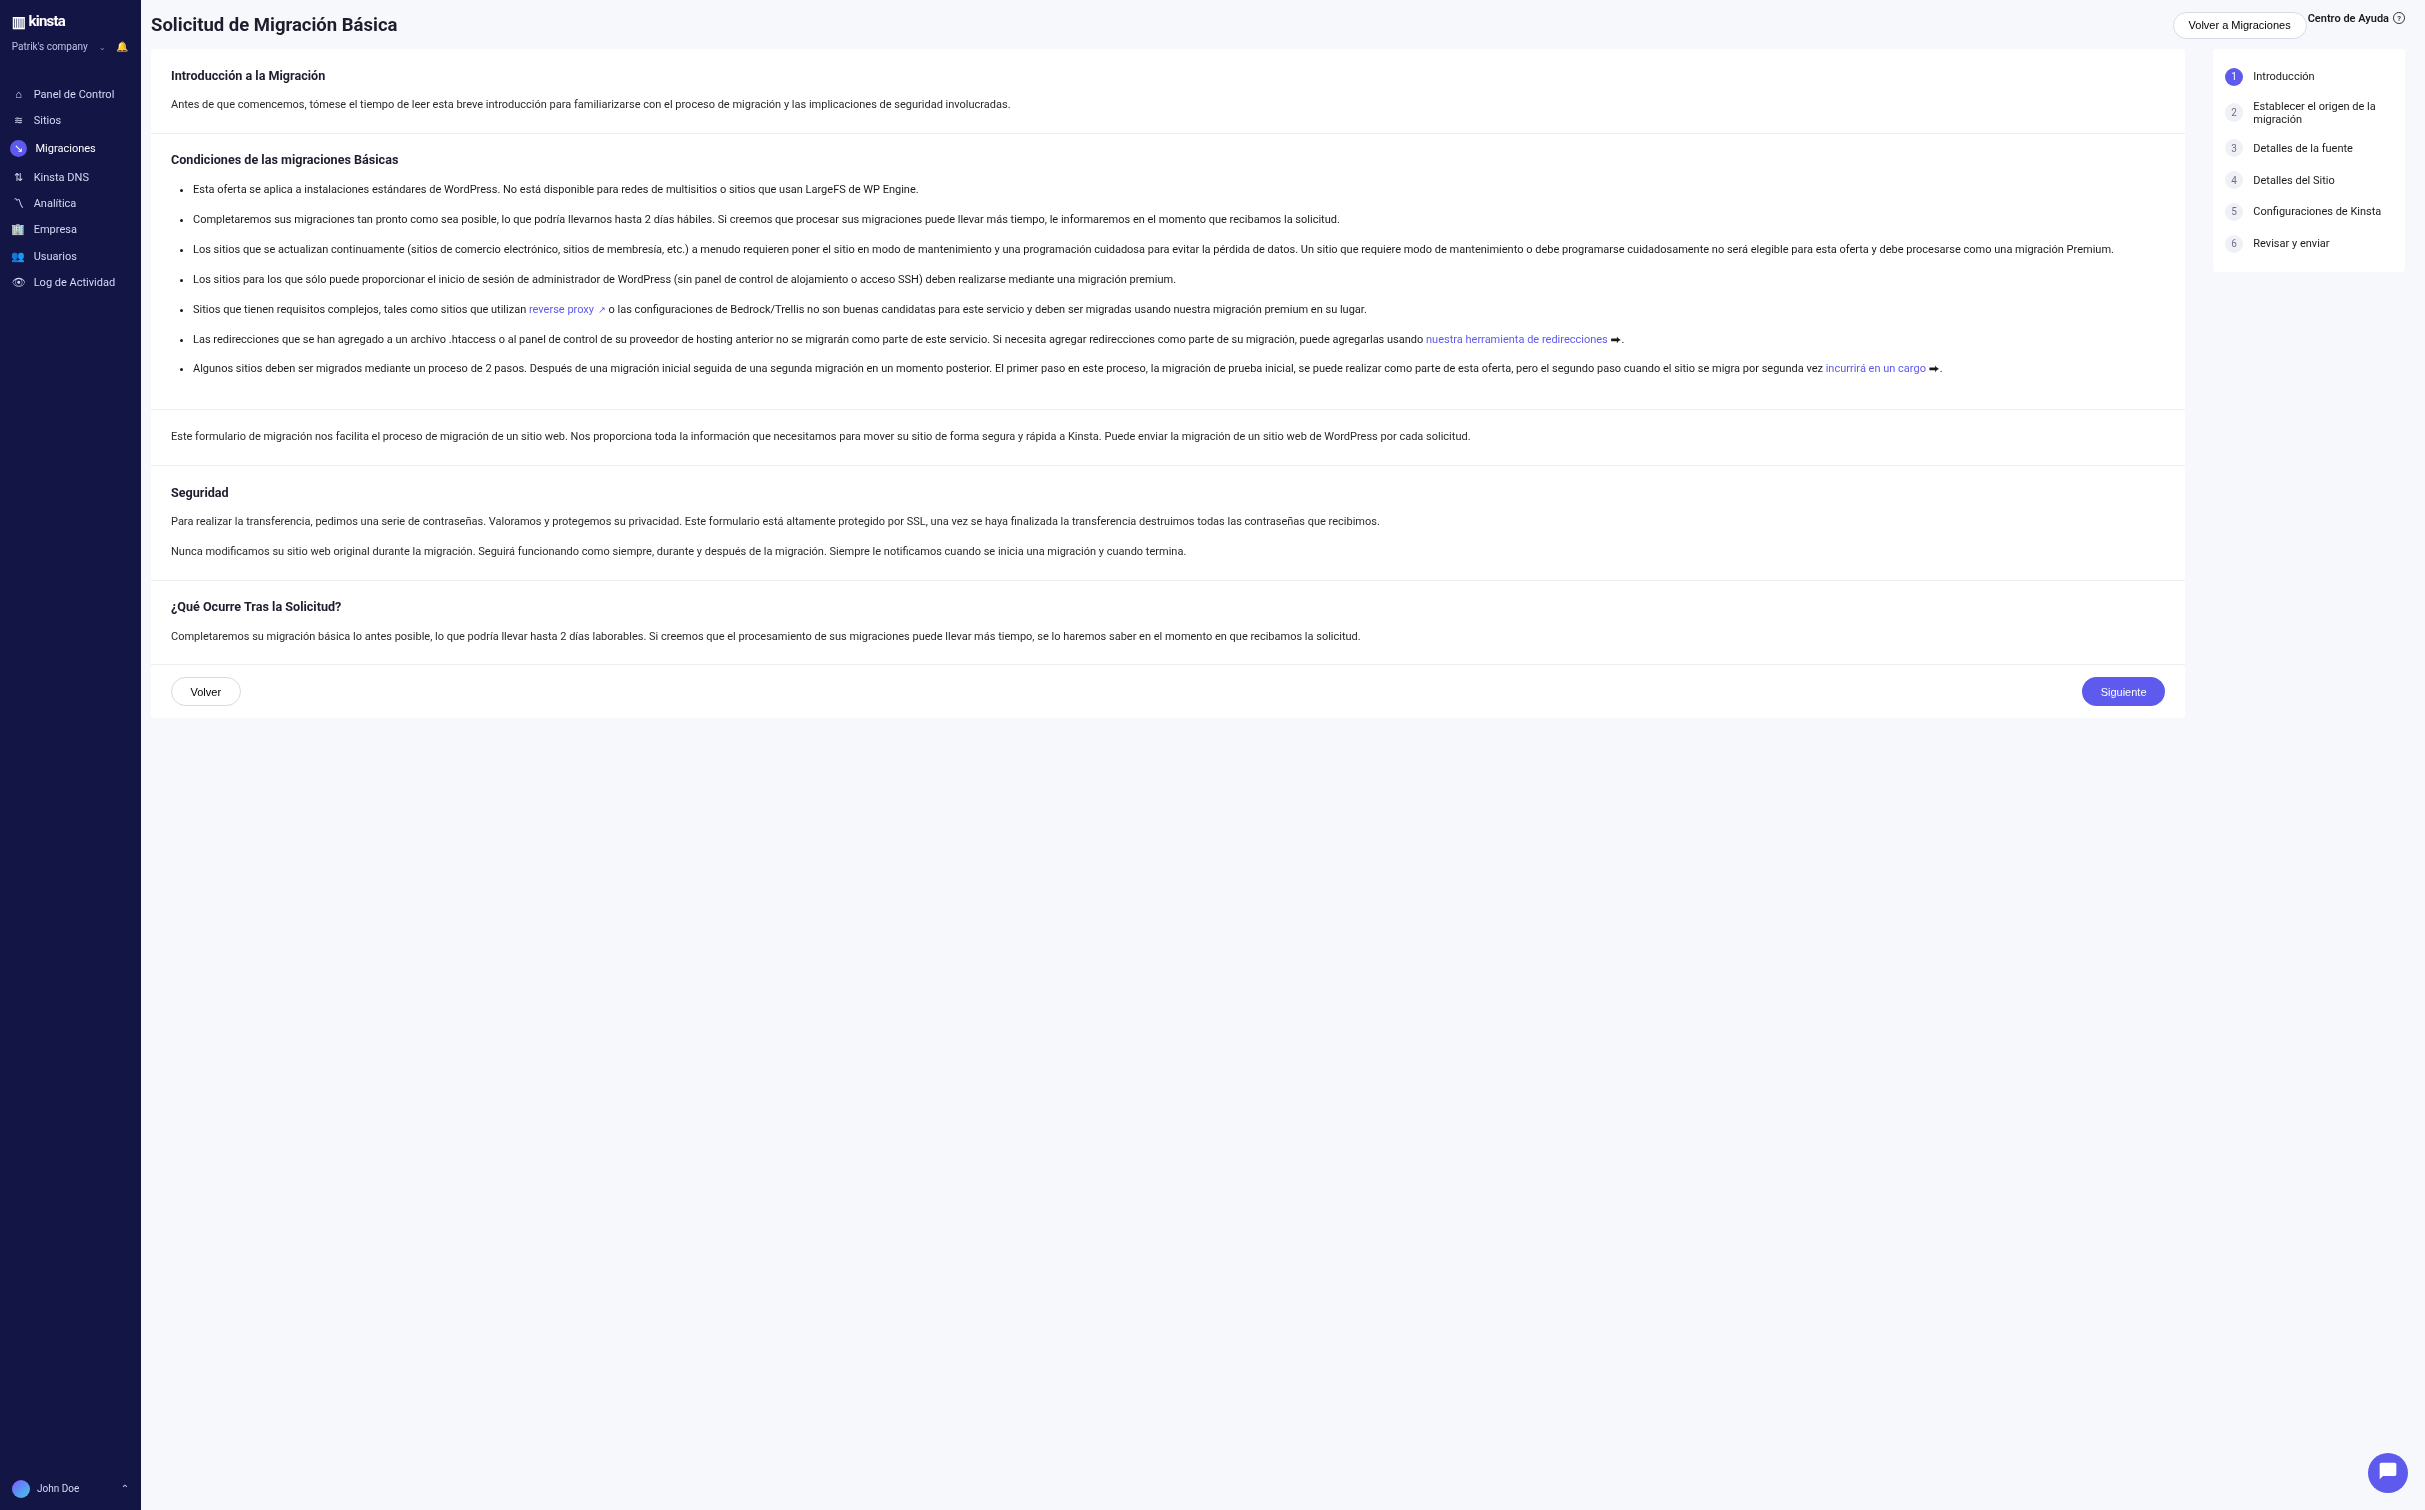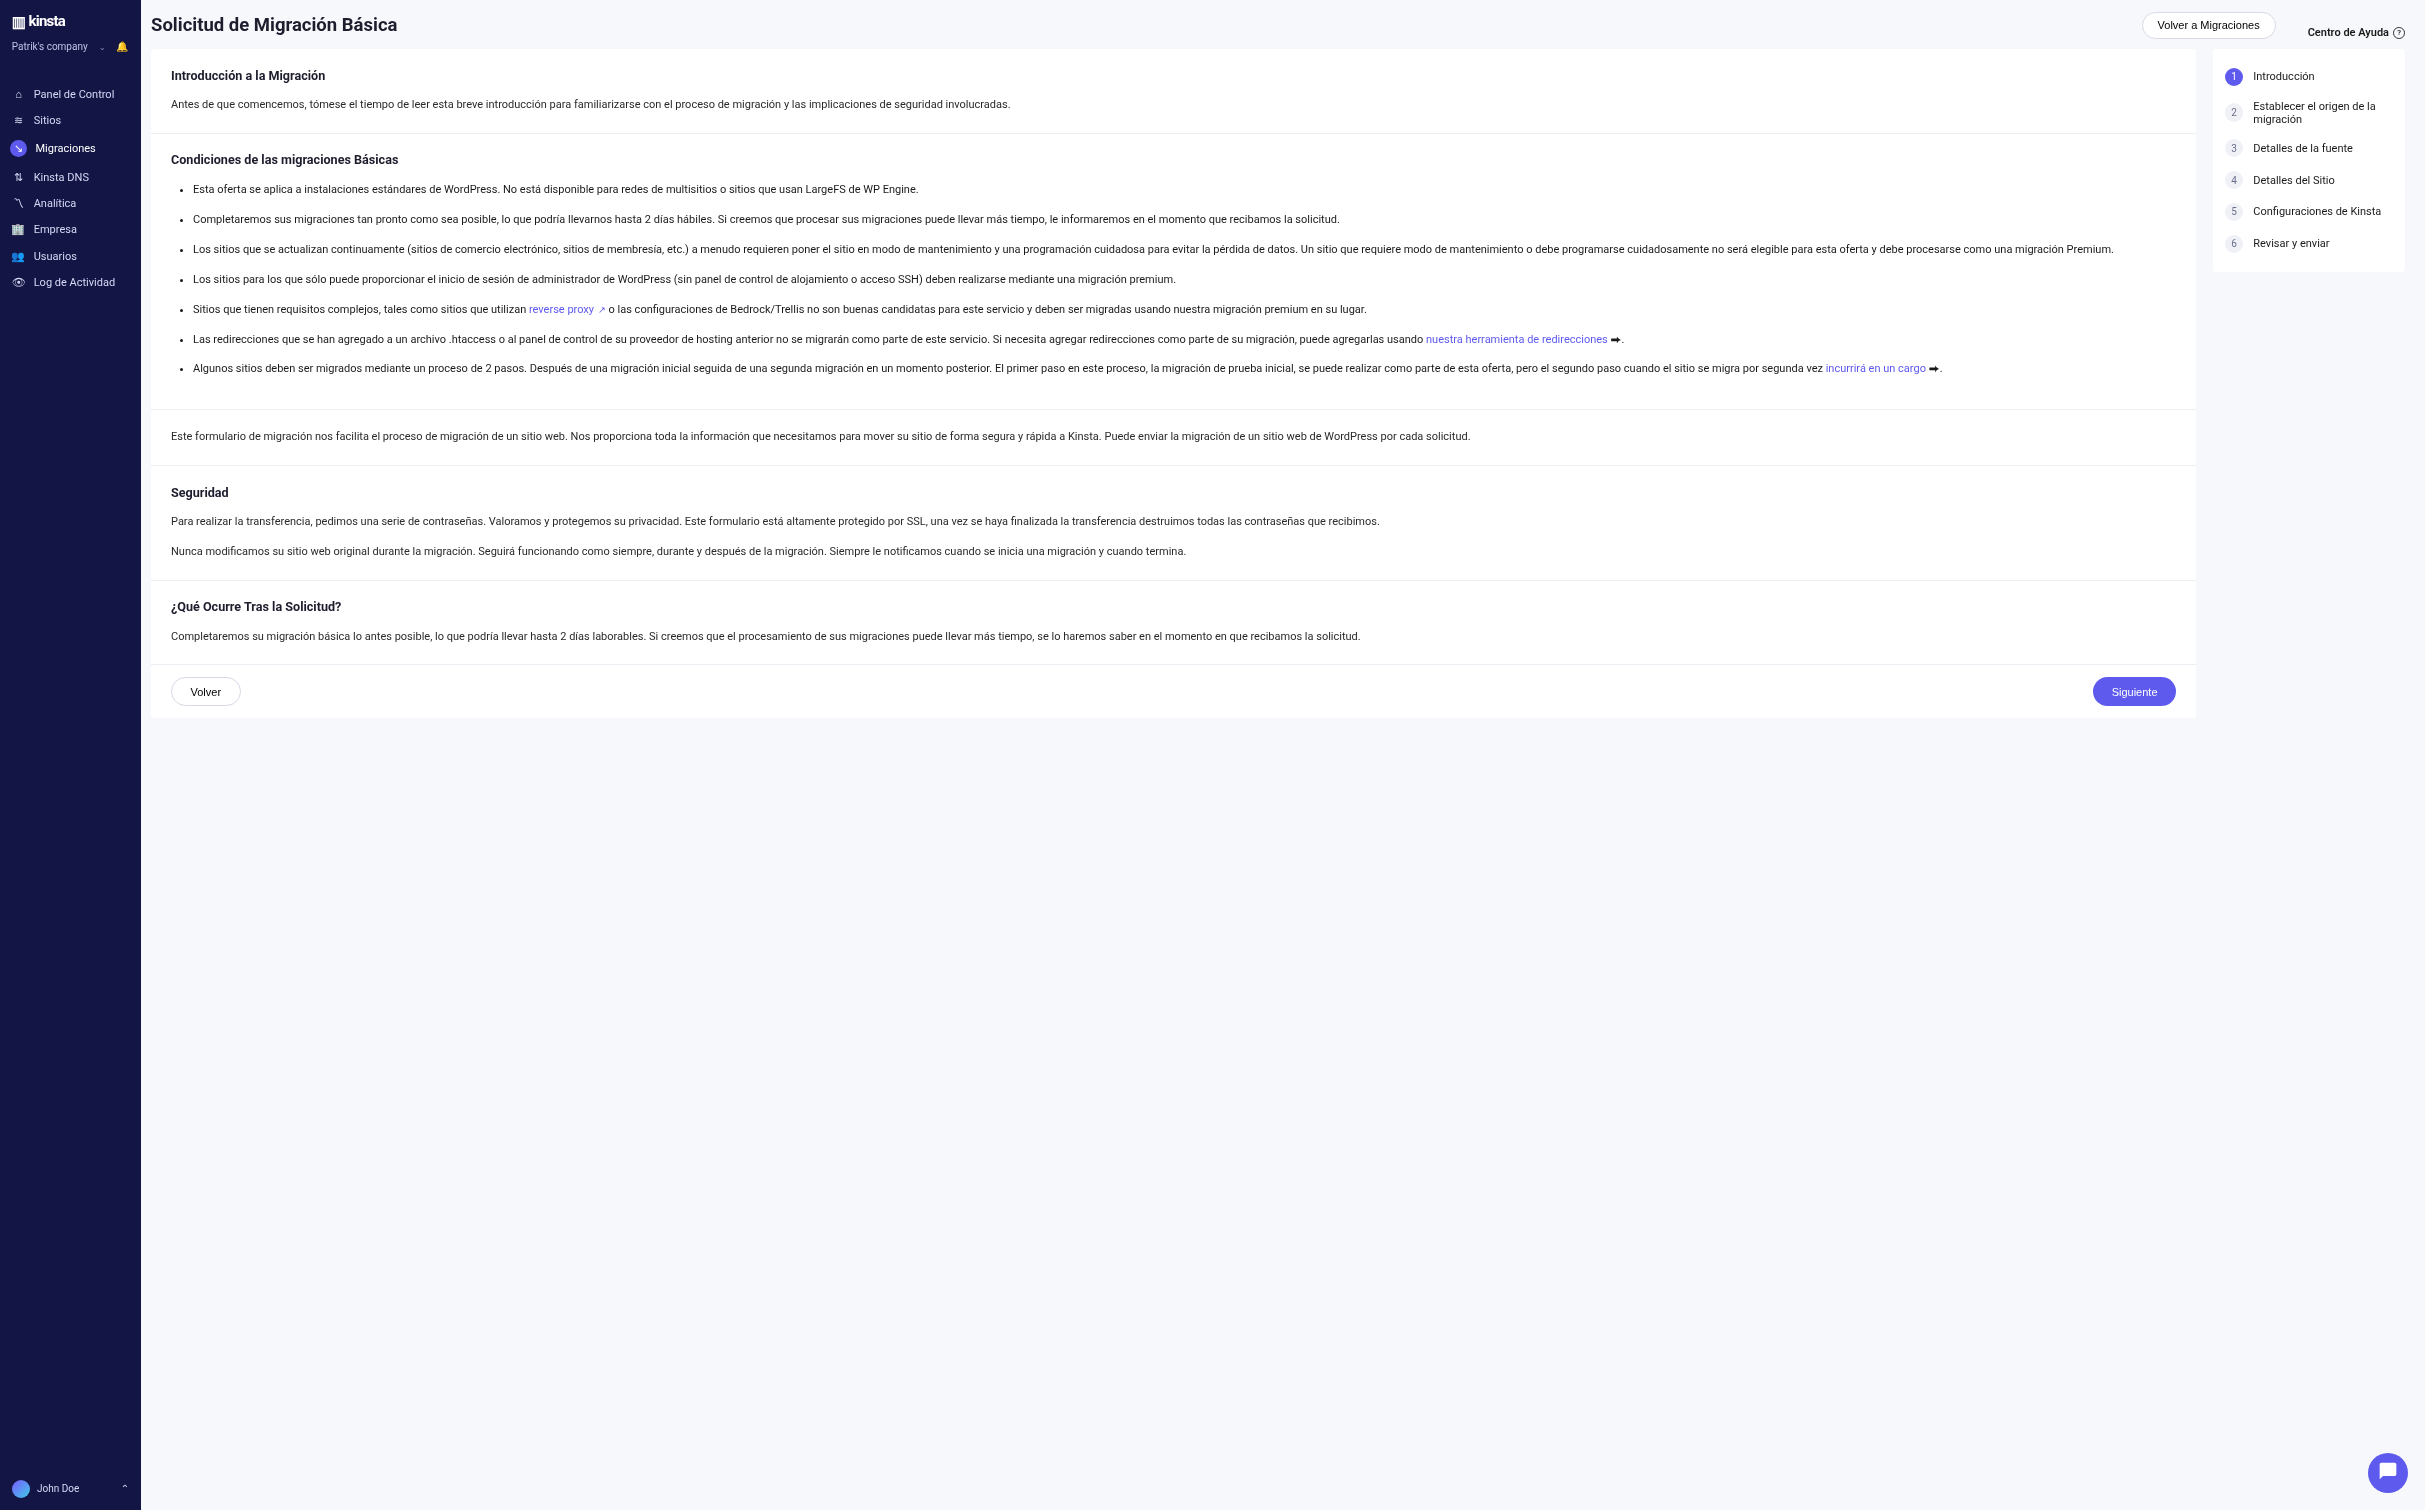--- a/index.html
+++ b/index.html
@@ -118,22 +118,22 @@
       align-items: center;
       justify-content: space-between;
     }
     .page-title {
       font-size: 18.5px;
       font-weight: 700;
       color: #1d1d2e;
     }
     .topbar-right {
       display: flex;
-      align-items: flex-end;
-      gap: 32px;
+      align-items: flex-start;
+      gap: 1px;
     }
     .btn-outline {
       border: 0.8px solid #d8d8e6;
       background: #fff;
       border-radius: 17px;
       padding: 6.7px 15px;
       font-size: 11px;
       cursor: pointer;
     }
     .help-link {
@@ -149,21 +149,21 @@
       height: 11.8px;
       border: 1.3px solid #333;
       border-radius: 50%;
       display: inline-flex;
       align-items: center;
       justify-content: center;
       font-size: 7.6px;
     }
     .content-wrap {
       display: flex;
-      gap: 17px;
+      gap: 28px;
       margin-top: 10px;
       align-items: center;
     }
     .content-main {
       flex: 1;
       background: #fff;
       border-radius: 3.4px;
     }
     .card-section {
       padding: 18.5px 20px;

